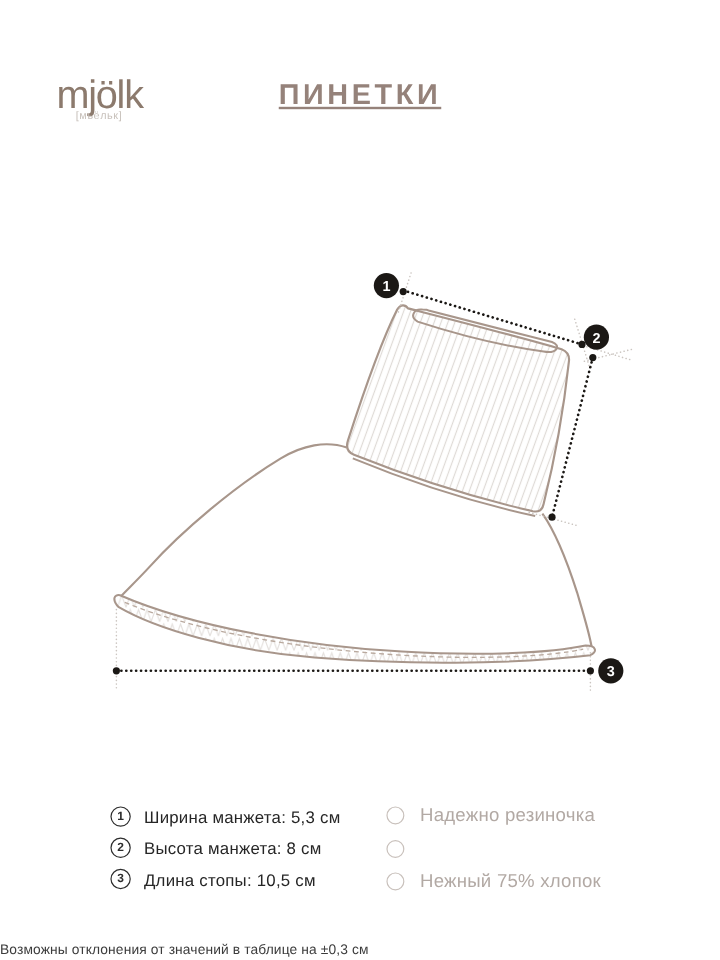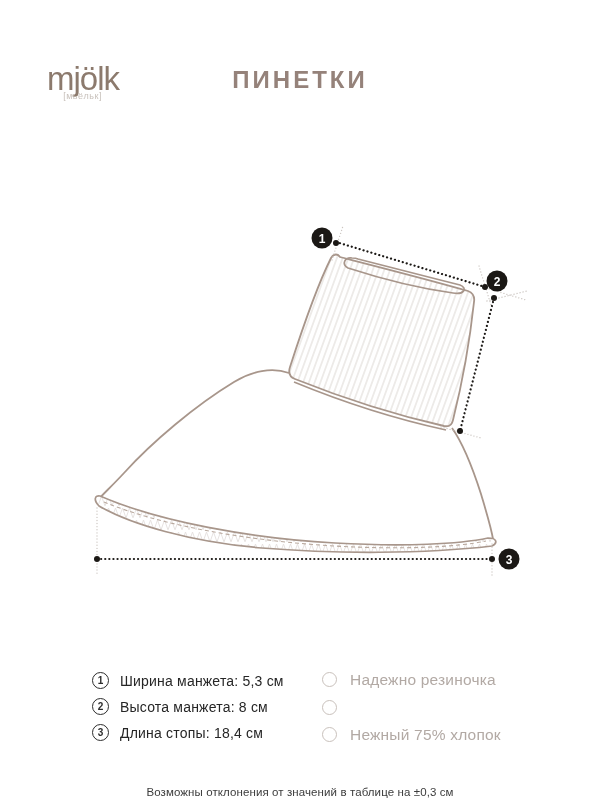--- a/index.html
+++ b/index.html
@@ -37,20 +37,21 @@
   .page-title {
     position: absolute;
     top: 27px;
     left: 0;
     right: 0;
     text-align: center;
     font-size: 24px;
     font-weight: bold;
     letter-spacing: 3px;
     color: #95827a;
+    text-decoration: underline;
   }
   .diagram-svg {
     position: absolute;
     left: 0;
     top: 0;
   }
   .legend-measurements {
     position: absolute;
     left: 92px;
     top: 633px;
@@ -103,21 +104,21 @@
   .f-label {
     font-size: 15.5px;
     color: #b2a9a4;
     letter-spacing: 0.2px;
   }
   .footnote {
     position: absolute;
     top: 747px;
     left: 0;
     right: 0;
-    text-align: center;
+    text-align: left;
     font-size: 11.5px;
     color: #3c3c3c;
     letter-spacing: 0.1px;
   }
   .marker-num {
     font-family: "Liberation Sans", sans-serif;
     font-size: 12px;
     font-weight: bold;
     fill: #ffffff;
   }
@@ -198,21 +199,21 @@
     <div class="m-row">
       <span class="num-circle">1</span>
       <span class="m-label">Ширина манжета: 5,3 см</span>
     </div>
     <div class="m-row">
       <span class="num-circle">2</span>
       <span class="m-label">Высота манжета: 8 см</span>
     </div>
     <div class="m-row">
       <span class="num-circle">3</span>
-      <span class="m-label">Длина стопы: 18,4 см</span>
+      <span class="m-label">Длина стопы: 10,5 см</span>
     </div>
   </div>
 
   <div class="legend-features">
     <div class="f-row">
       <span class="f-circle"></span>
       <span class="f-label">Надежно резиночка</span>
     </div>
     <div class="f-row">
       <span class="f-circle"></span>

